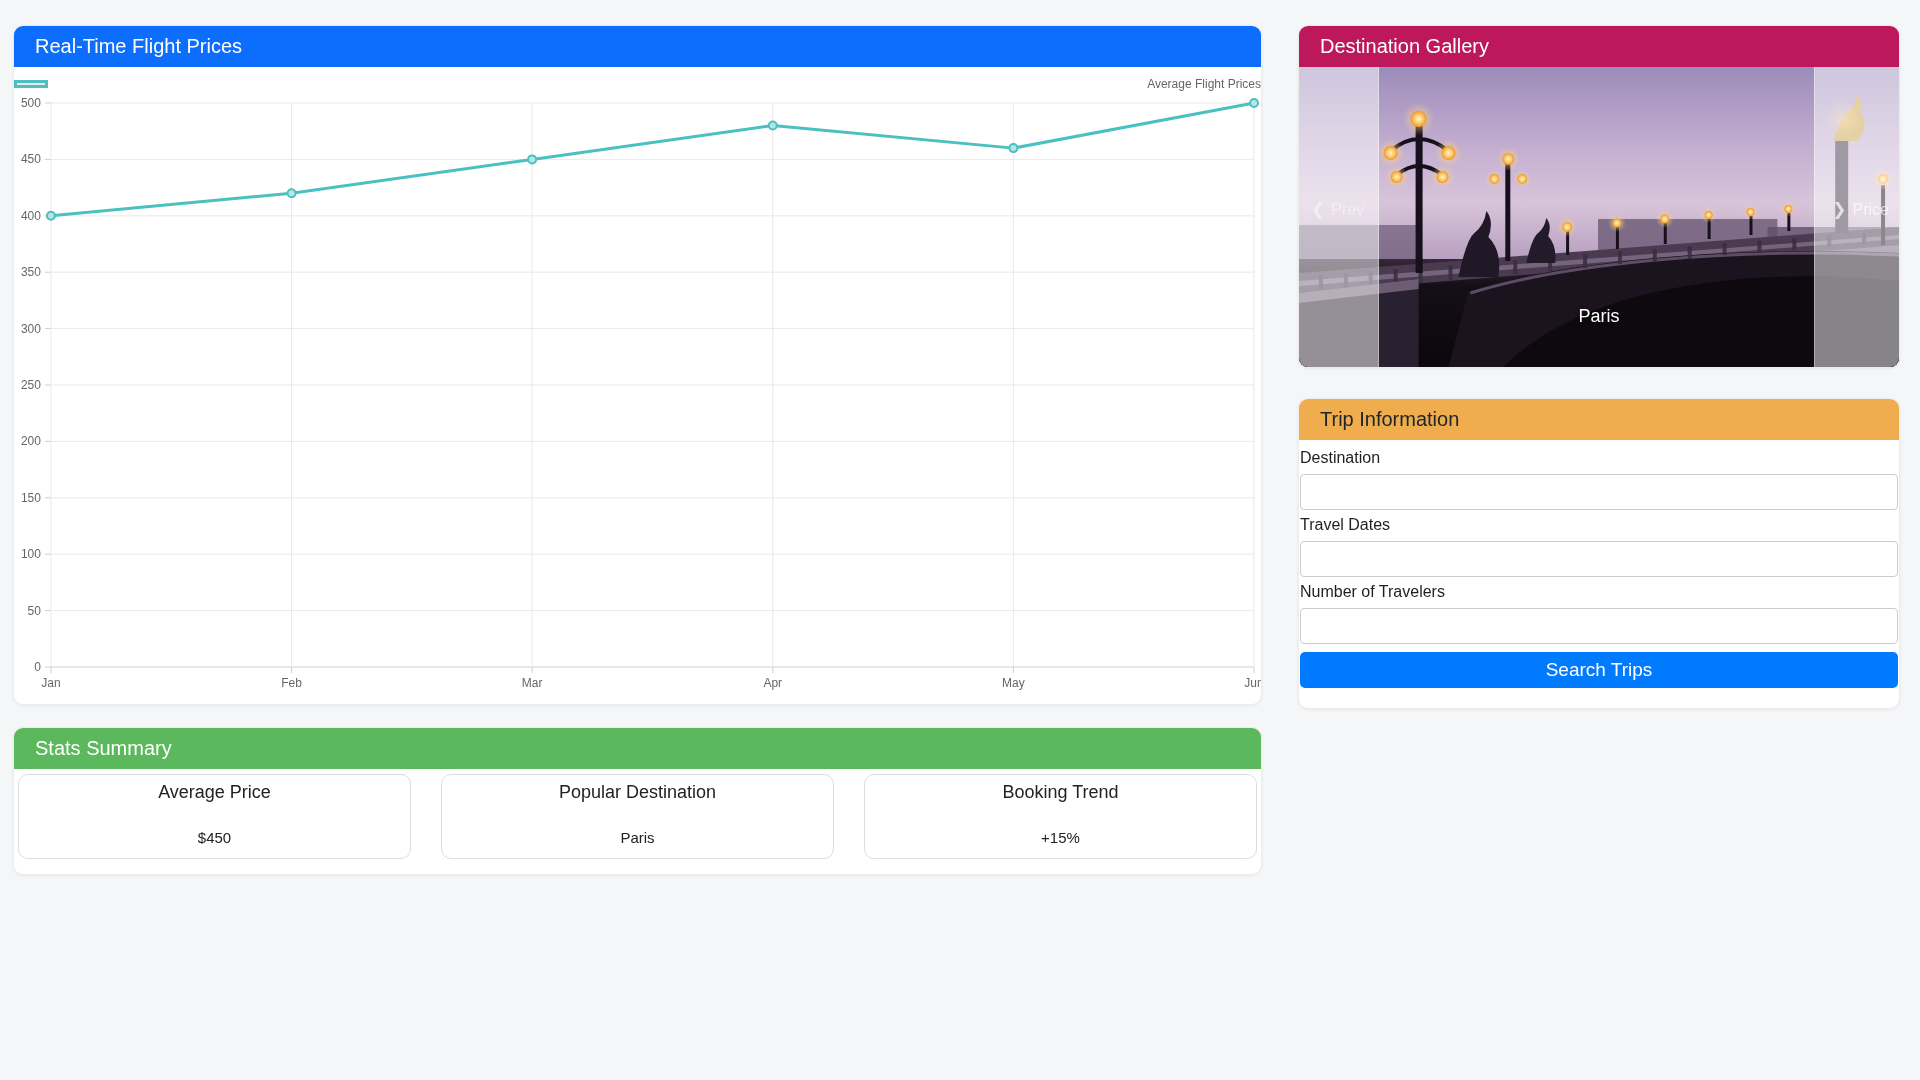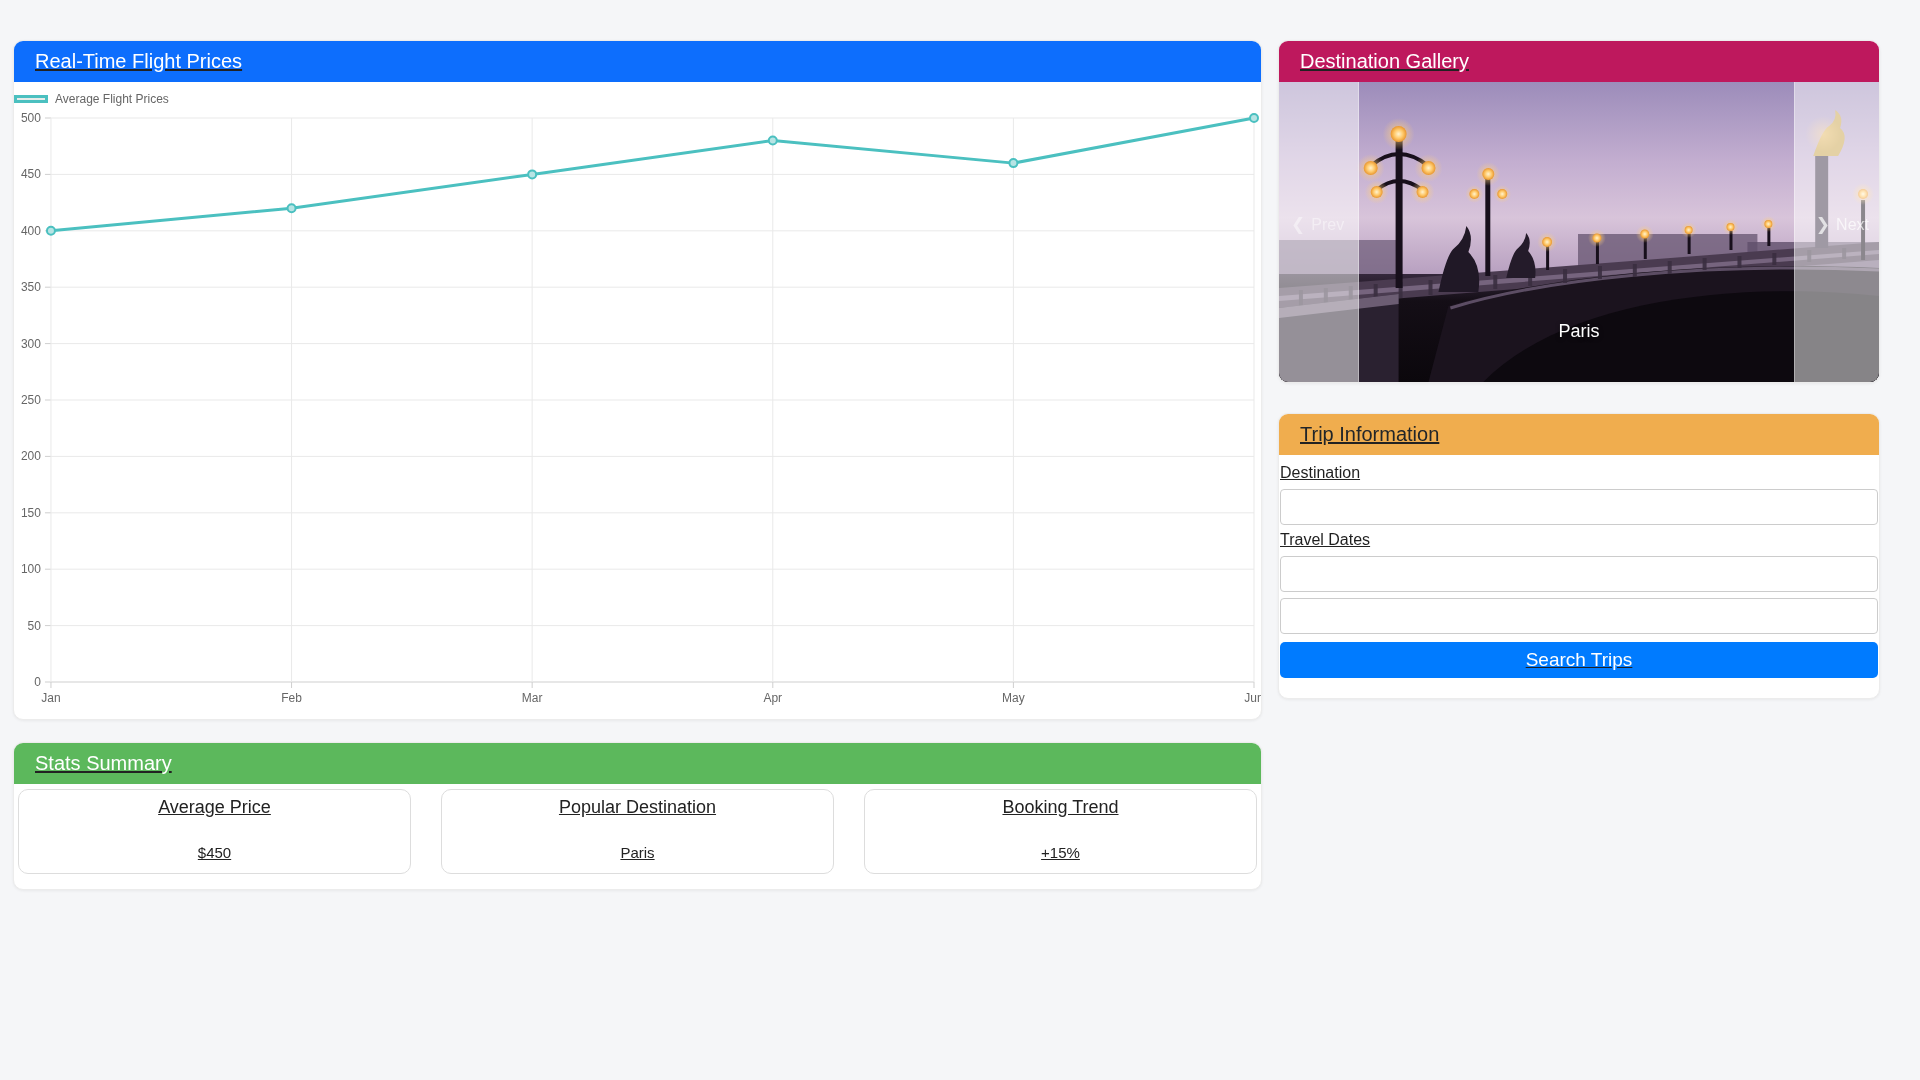--- a/index.html
+++ b/index.html
@@ -2,21 +2,21 @@
 <html><head>
 <meta charset="utf-8">
 <style>
   * { box-sizing: border-box; margin: 0; padding: 0; }
   html,body { width:1920px; height:1080px; overflow:hidden; }
   body {
     background:#f5f6f8;
     font-family:"Liberation Sans", sans-serif;
     color:#222;
   }
-  .page { display:flex; padding:40px 20px 0 13px; gap:16px;text-decoration:underline; }
+  .page { display:flex; padding:25px 20px 0 13px; gap:36px; }
   .col-left { width:1249px; flex:none; }
   .col-right { width:602px; flex:none; }
 
   .card {
     background:#fff;
     border:1px solid #ececec;
     border-radius:10px;
     box-shadow:0 1px 3px rgba(0,0,0,0.06);
     overflow:hidden;
   }
@@ -26,22 +26,22 @@
     padding:0 21px;
     font-size:20px;
     color:#fff;
   }
   .card-header.dark-text { color:#212529; }
 
   
   .chart-body { position:relative; height:637px; }
   .chart-body svg { position:absolute; inset:0; width:100%; height:100%; }
   .chart-legend {
-    position:absolute; top:10px; left:0; right:16px;
-    display:flex; justify-content:flex-start; align-items:center; gap:7px;
+    position:absolute; top:10px; left:0; right:0;
+    display:flex; justify-content:space-between; align-items:center; gap:7px;
     z-index:2; cursor:pointer;
   }
   .legend-swatch {
     width:34px; height:8px;
     background:#e7ecea;
     border:3px solid #4bc0c0;
     display:inline-block;
   }
   .legend-label { font-size:12px; color:#666; }
 
@@ -346,41 +346,42 @@
 
         <div class="slide-overlay left"></div>
         <div class="slide-overlay right"></div>
 
         <button class="carousel-ctrl prev">
           <span class="chev">❮</span>
           <span>Prev</span>
         </button>
         <button class="carousel-ctrl next">
           <span class="chev">❯</span>
-          <span>Next</span>
+          <span>Price</span>
         </button>
 
         <div class="carousel-caption">Paris</div>
       </div>
     </section>
 
     <section class="card trip-card">
       <div class="card-header dark-text" style="background: rgb(240, 173, 78);">
         <span>Trip Information</span>
       </div>
       <div class="trip-body">
         <div class="form-row">
           <label class="form-label">Destination</label>
           <input class="form-input" type="text" value="" style="">
         </div>
         <div class="form-row">
           <label class="form-label">Travel Dates</label>
           <input class="form-input" type="text" value="" style="">
         </div>
         <div class="form-row">
+          <label class="form-label">Number of Travelers</label>
           <input class="form-input" type="text" value="" style="">
         </div>
         <button class="search-btn" style="background: rgb(0, 123, 255);">Search Trips</button>
       </div>
     </section>
 
   </div>
 </div>
 
 </body></html>

